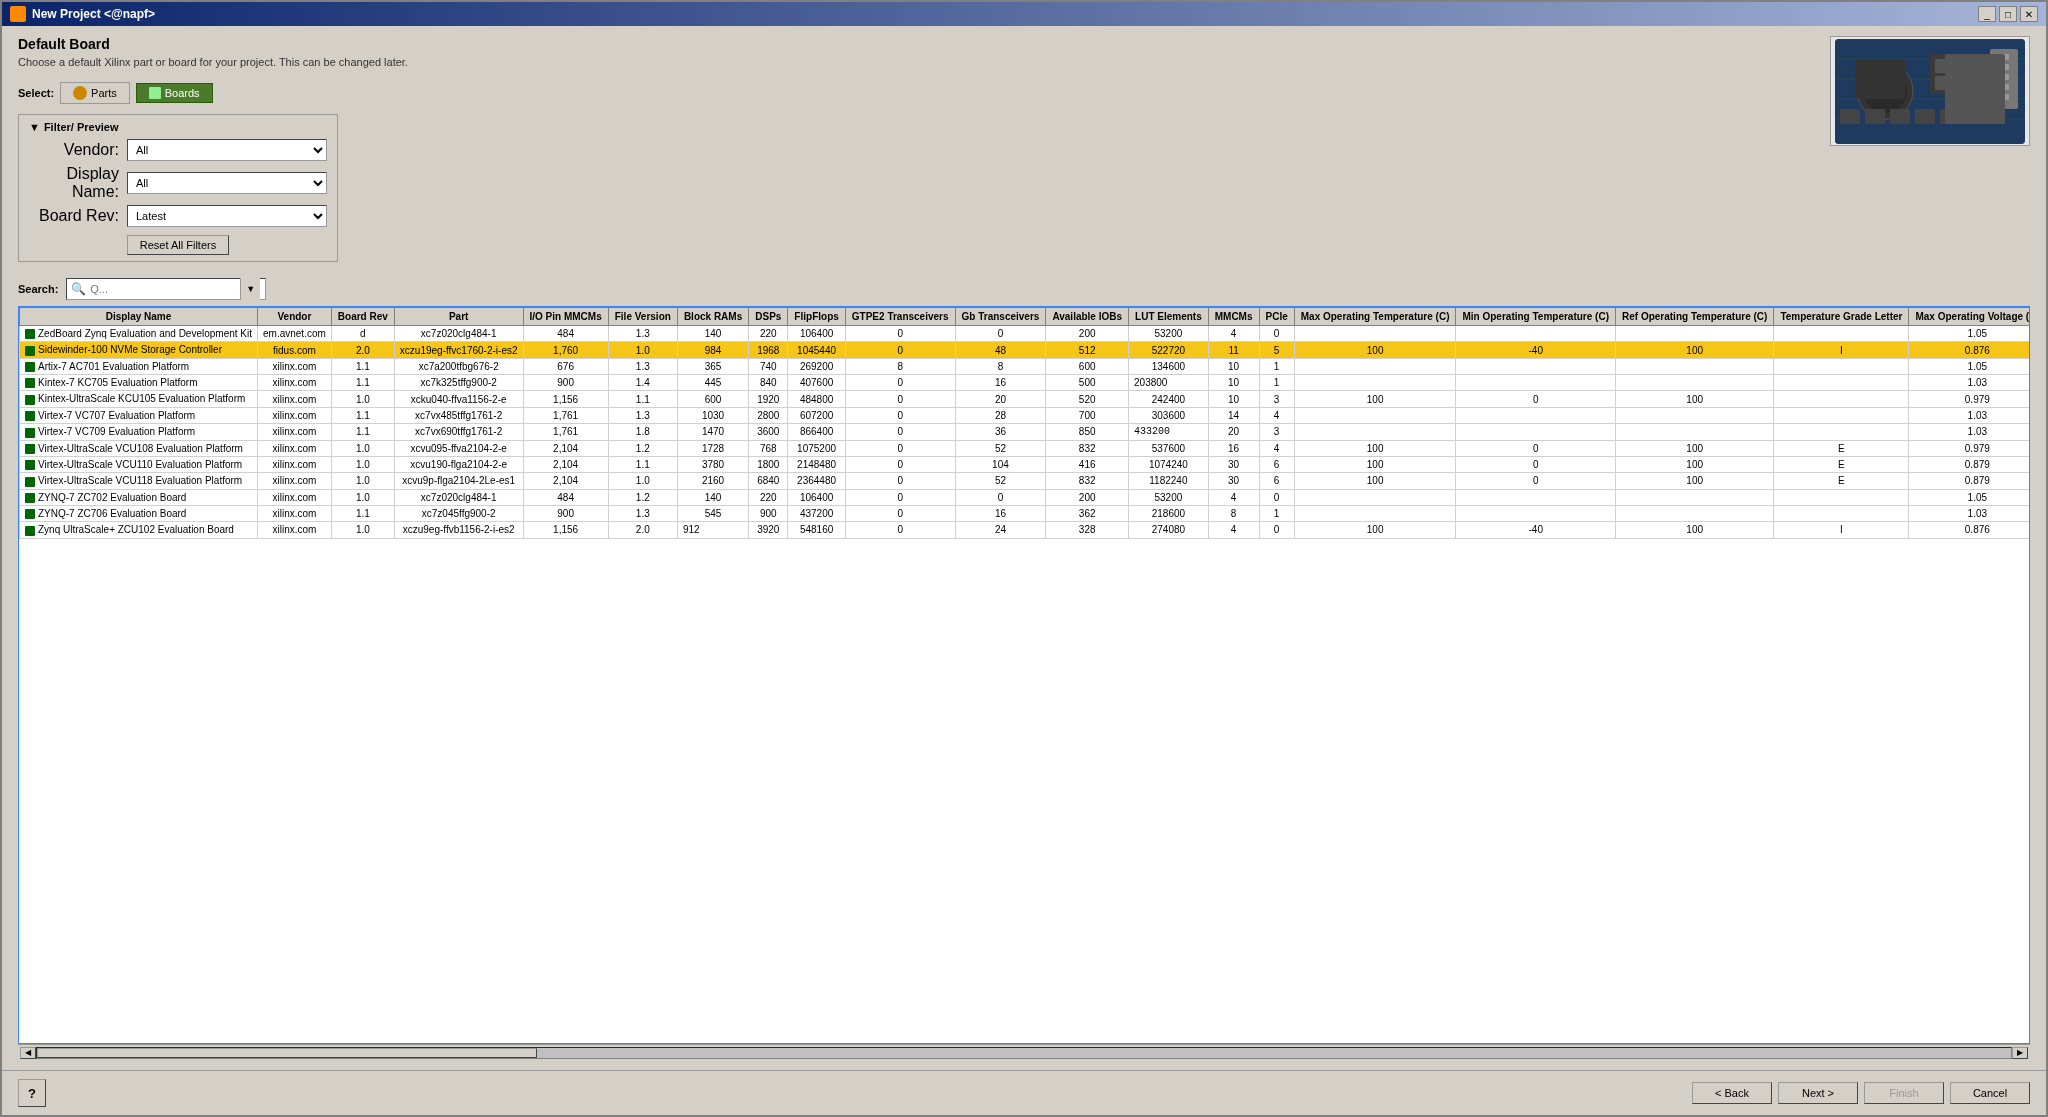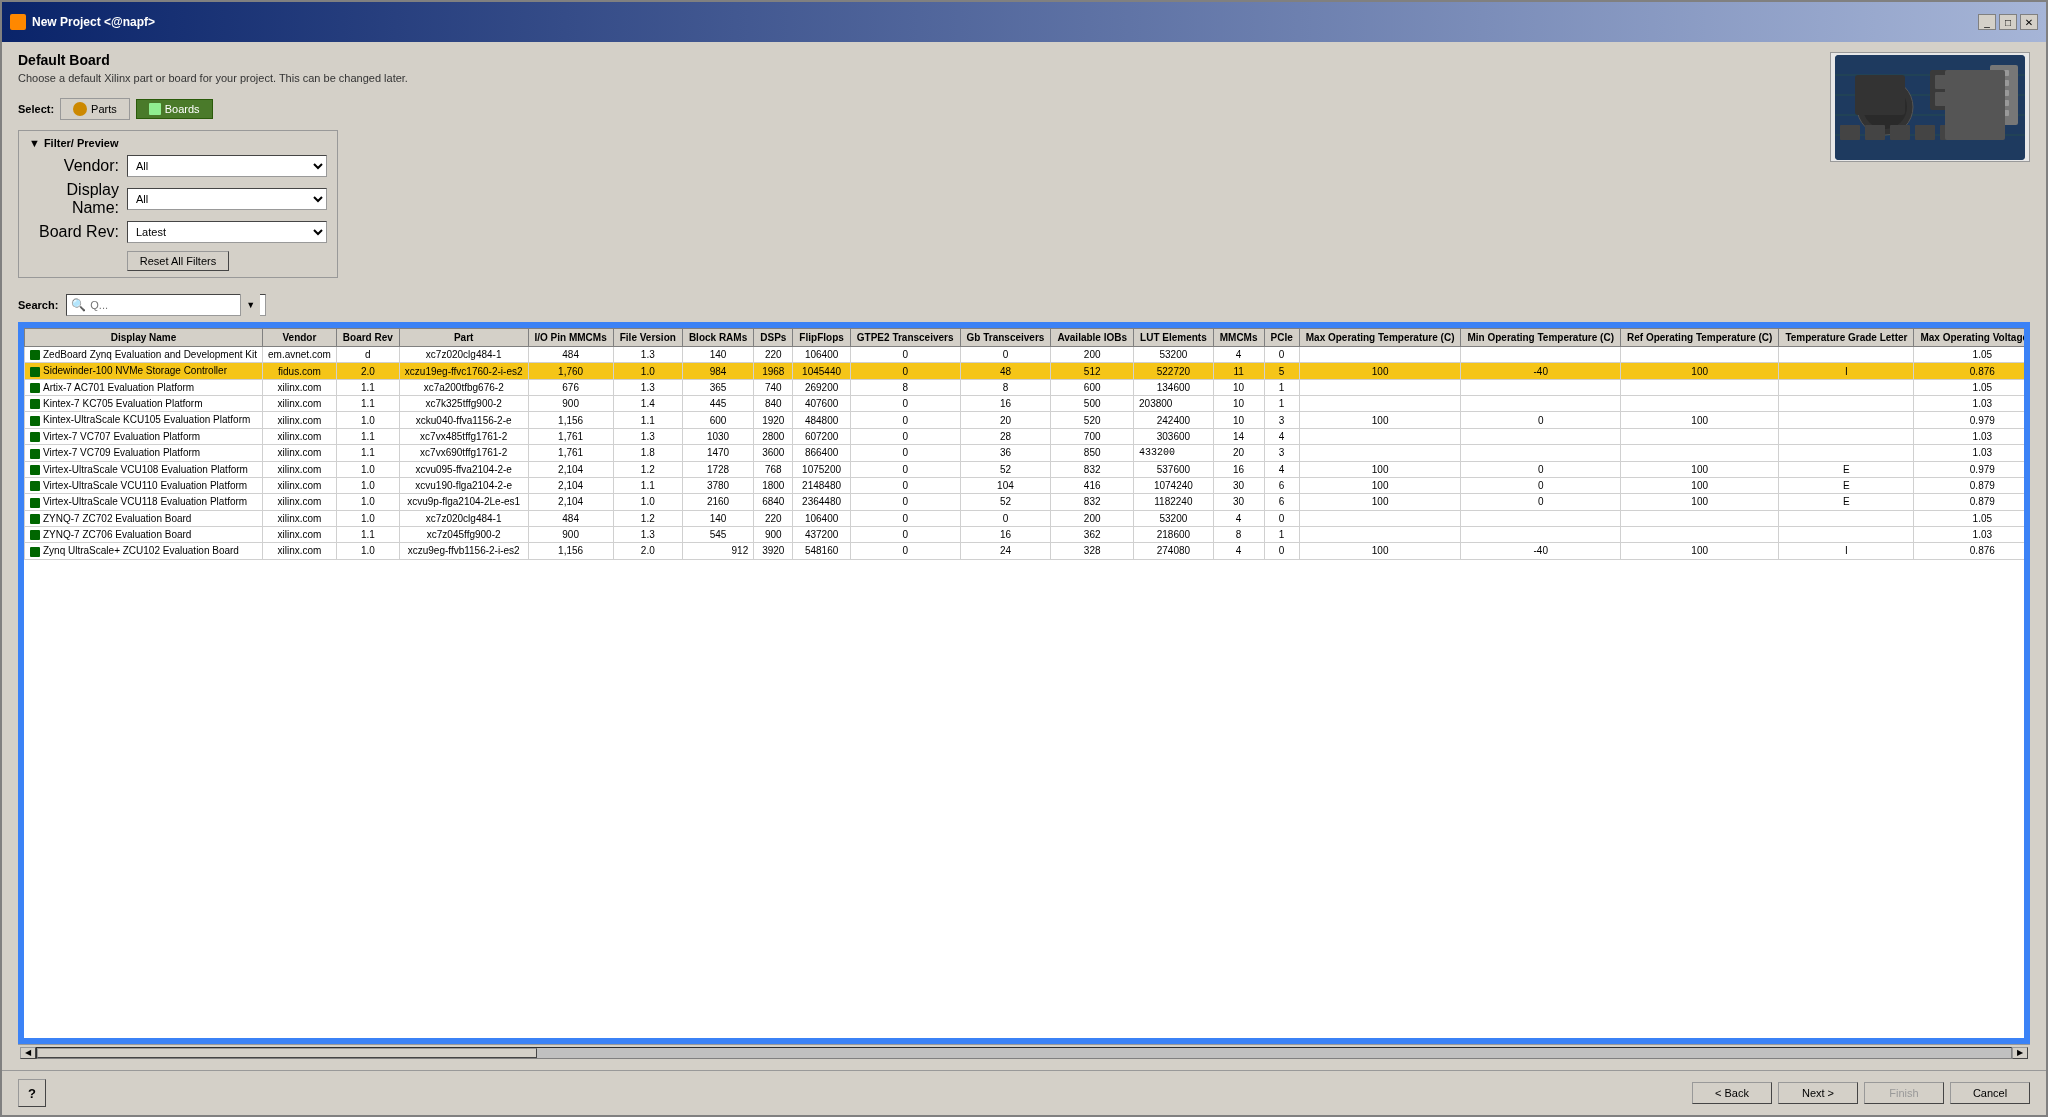--- a/index.html
+++ b/index.html
@@ -19,21 +19,21 @@
       background: #d4d0c8;
       border: 2px solid #808080;
     }
     .title-bar {
       background: linear-gradient(to right, #0a246a, #a6b5d7);
       color: white;
       padding: 4px 8px;
       display: flex;
       align-items: center;
       justify-content: space-between;
-      height: 40px;
+      height: 24px;
       flex-shrink: 0;
     }
     .title-bar-title {
       font-size: 12px;
       font-weight: bold;
     }
     .title-bar-controls {
       display: flex;
       gap: 3px;
     }
@@ -225,21 +225,21 @@
       background: #d4d0c8;
       display: flex;
       align-items: center;
       justify-content: center;
       cursor: pointer;
       font-size: 9px;
     }
     .table-container {
       flex: 1;
       overflow: auto;
-      border: 6px solid #3b82f6;
+      border: 1px solid #3b82f6;
       background: white;
     }
     table {
       border-collapse: collapse;
       width: max-content;
       min-width: 100%;
     }
     thead th {
       background: #d4d0c8;
       border: 1px solid #808080;
@@ -745,21 +745,21 @@
               <td style="text-align: center;"></td>
               <td style="text-align: center;">1.03</td>
             </tr>
             <tr>
               <td style="min-width: 220px;"><span style="display:inline-block;width:10px;height:10px;background:#006600;border-radius:1px;margin-right:3px;vertical-align:middle;"></span>Zynq UltraScale+ ZCU102 Evaluation Board</td>
               <td style="text-align: center;">xilinx.com</td>
               <td style="text-align: center;">1.0</td>
               <td style="text-align: center;">xczu9eg-ffvb1156-2-i-es2</td>
               <td style="text-align: center;">1,156</td>
               <td style="text-align: center;">2.0</td>
-              <td style="text-align: right;">912</td>
+              <td style="text-align: left;">912</td>
               <td style="text-align: center;">3920</td>
               <td style="text-align: center;">548160</td>
               <td style="text-align: center;">0</td>
               <td style="text-align: center;">24</td>
               <td style="text-align: center;">328</td>
               <td style="text-align: center;">274080</td>
               <td style="text-align: center;">4</td>
               <td style="text-align: center;">0</td>
               <td style="text-align: center;">100</td>
               <td style="text-align: center;">-40</td>

